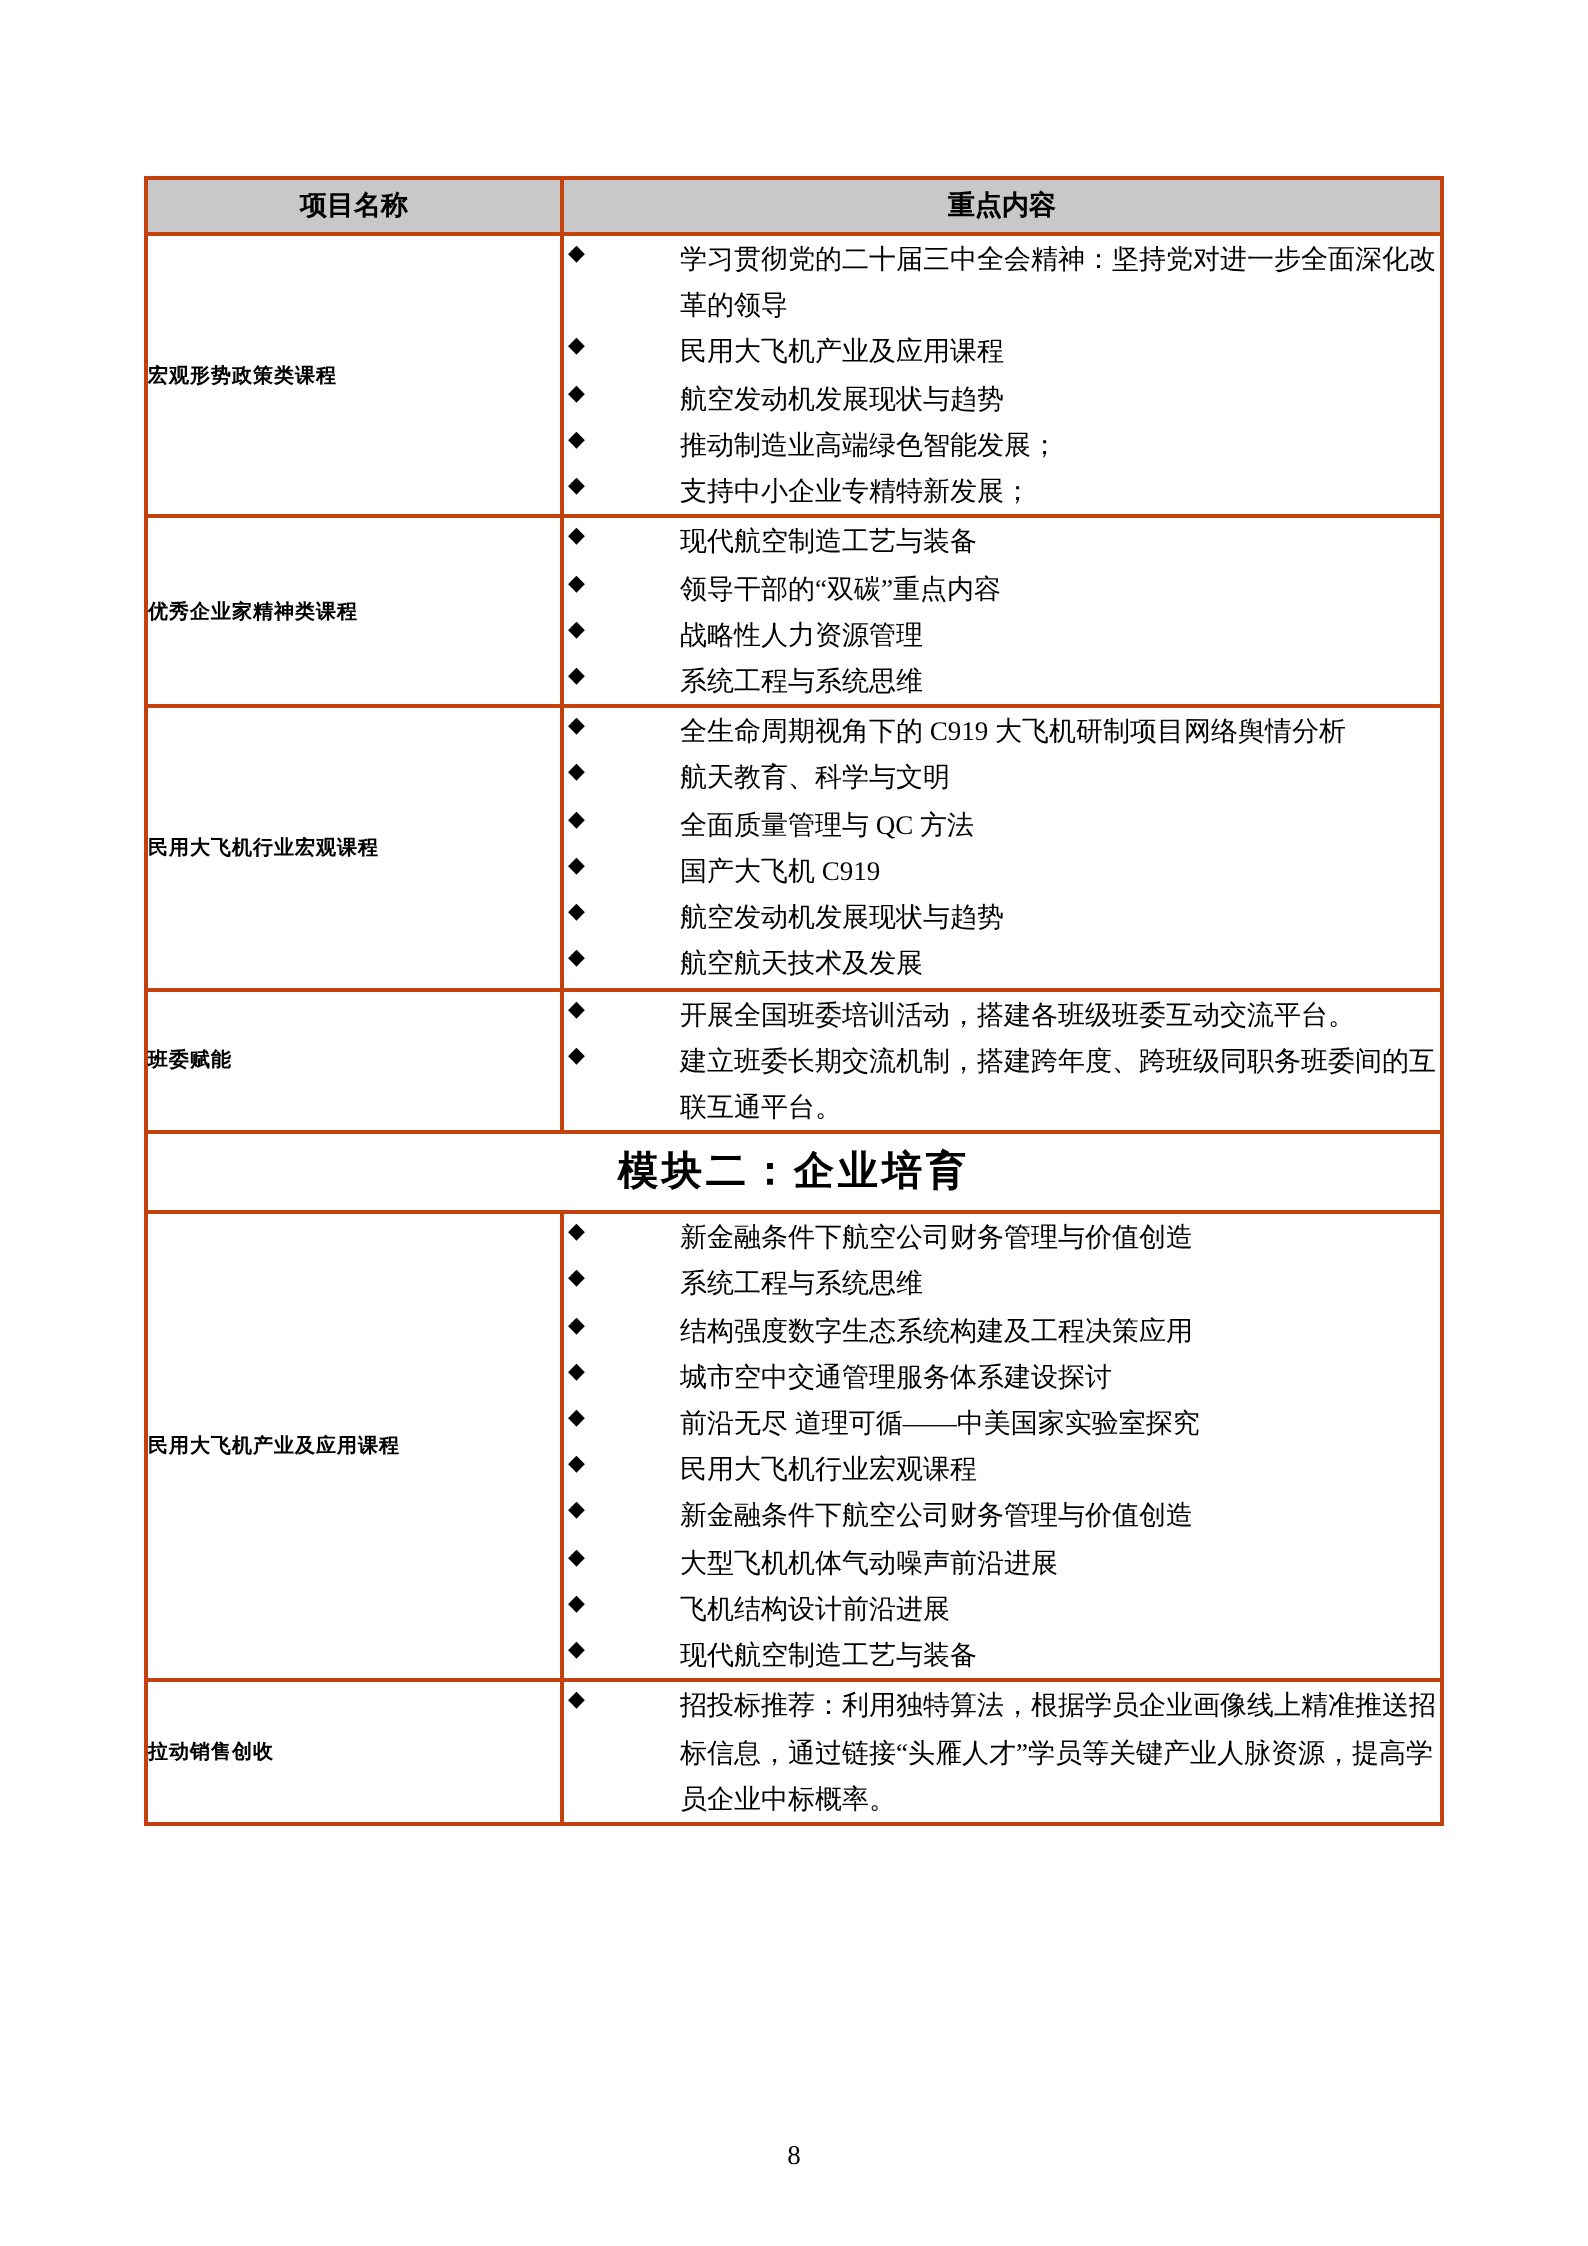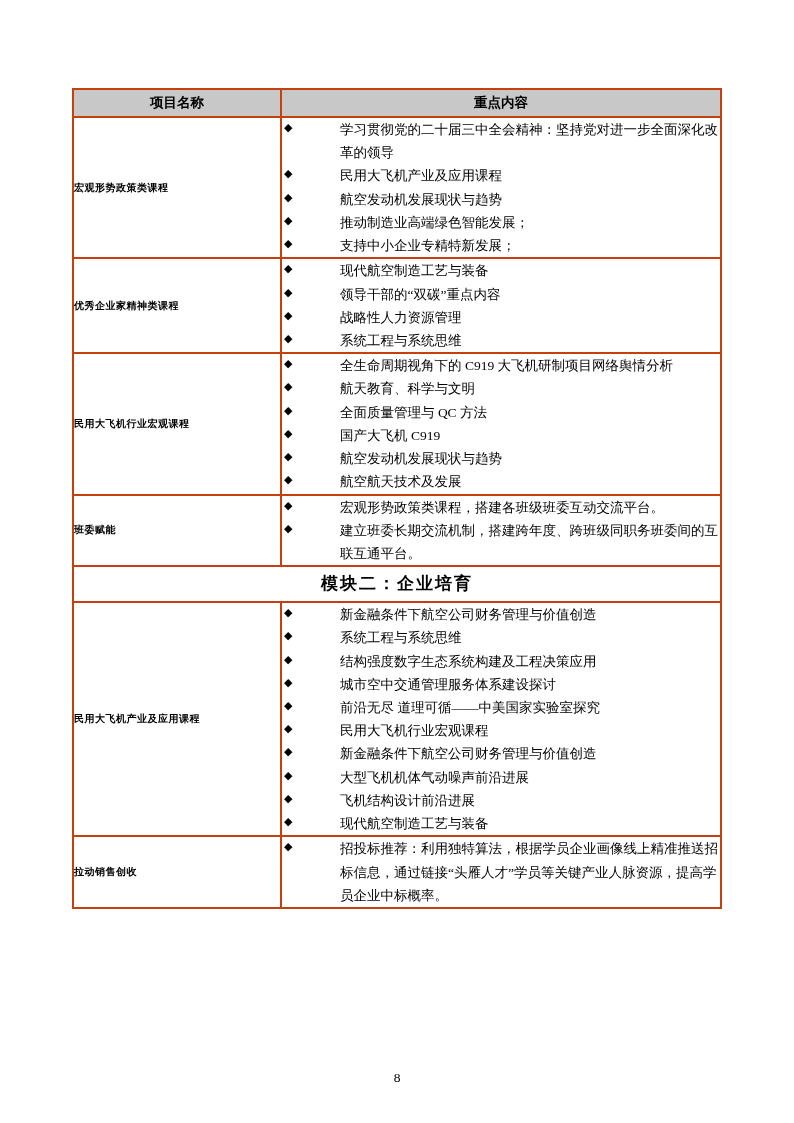--- a/index.html
+++ b/index.html
@@ -78,21 +78,21 @@
     font-size: 11px;
     line-height: 1.72;
   }
   .indent-cont {
     display: block;
     margin-left: 32px;
   }
   .module-row td {
     text-align: center;
     font-weight: bold;
-    font-size: 17px;
+    font-size: 20px;
     font-family: "Liberation Sans", sans-serif;
     padding: 5px 0 6px 0;
     letter-spacing: 2px;
   }
   .page-number {
     position: absolute;
     left: 0;
     top: 1070px;
     width: 794px;
     text-align: center;
@@ -201,21 +201,21 @@
           </ul>
         </td>
       </tr>
 
       <tr>
         <td class="cat-cell">班委赋能</td>
         <td class="content-cell">
           <ul class="bullets">
             <li>
                 <span class="dia">◆</span>
-                <span class="indent-cont">宏观形势政策类课程，搭建各班级班委互动交流平台。</span>
+                <span class="indent-cont">开展全国班委培训活动，搭建各班级班委互动交流平台。</span>
               </li>
             <li>
                 <span class="dia">◆</span>
                 <span class="indent-cont">建立班委长期交流机制，搭建跨年度、跨班级同职务班委间的互联互通平台。</span>
               </li>
           </ul>
         </td>
       </tr>
 
       <tr class="module-row">

